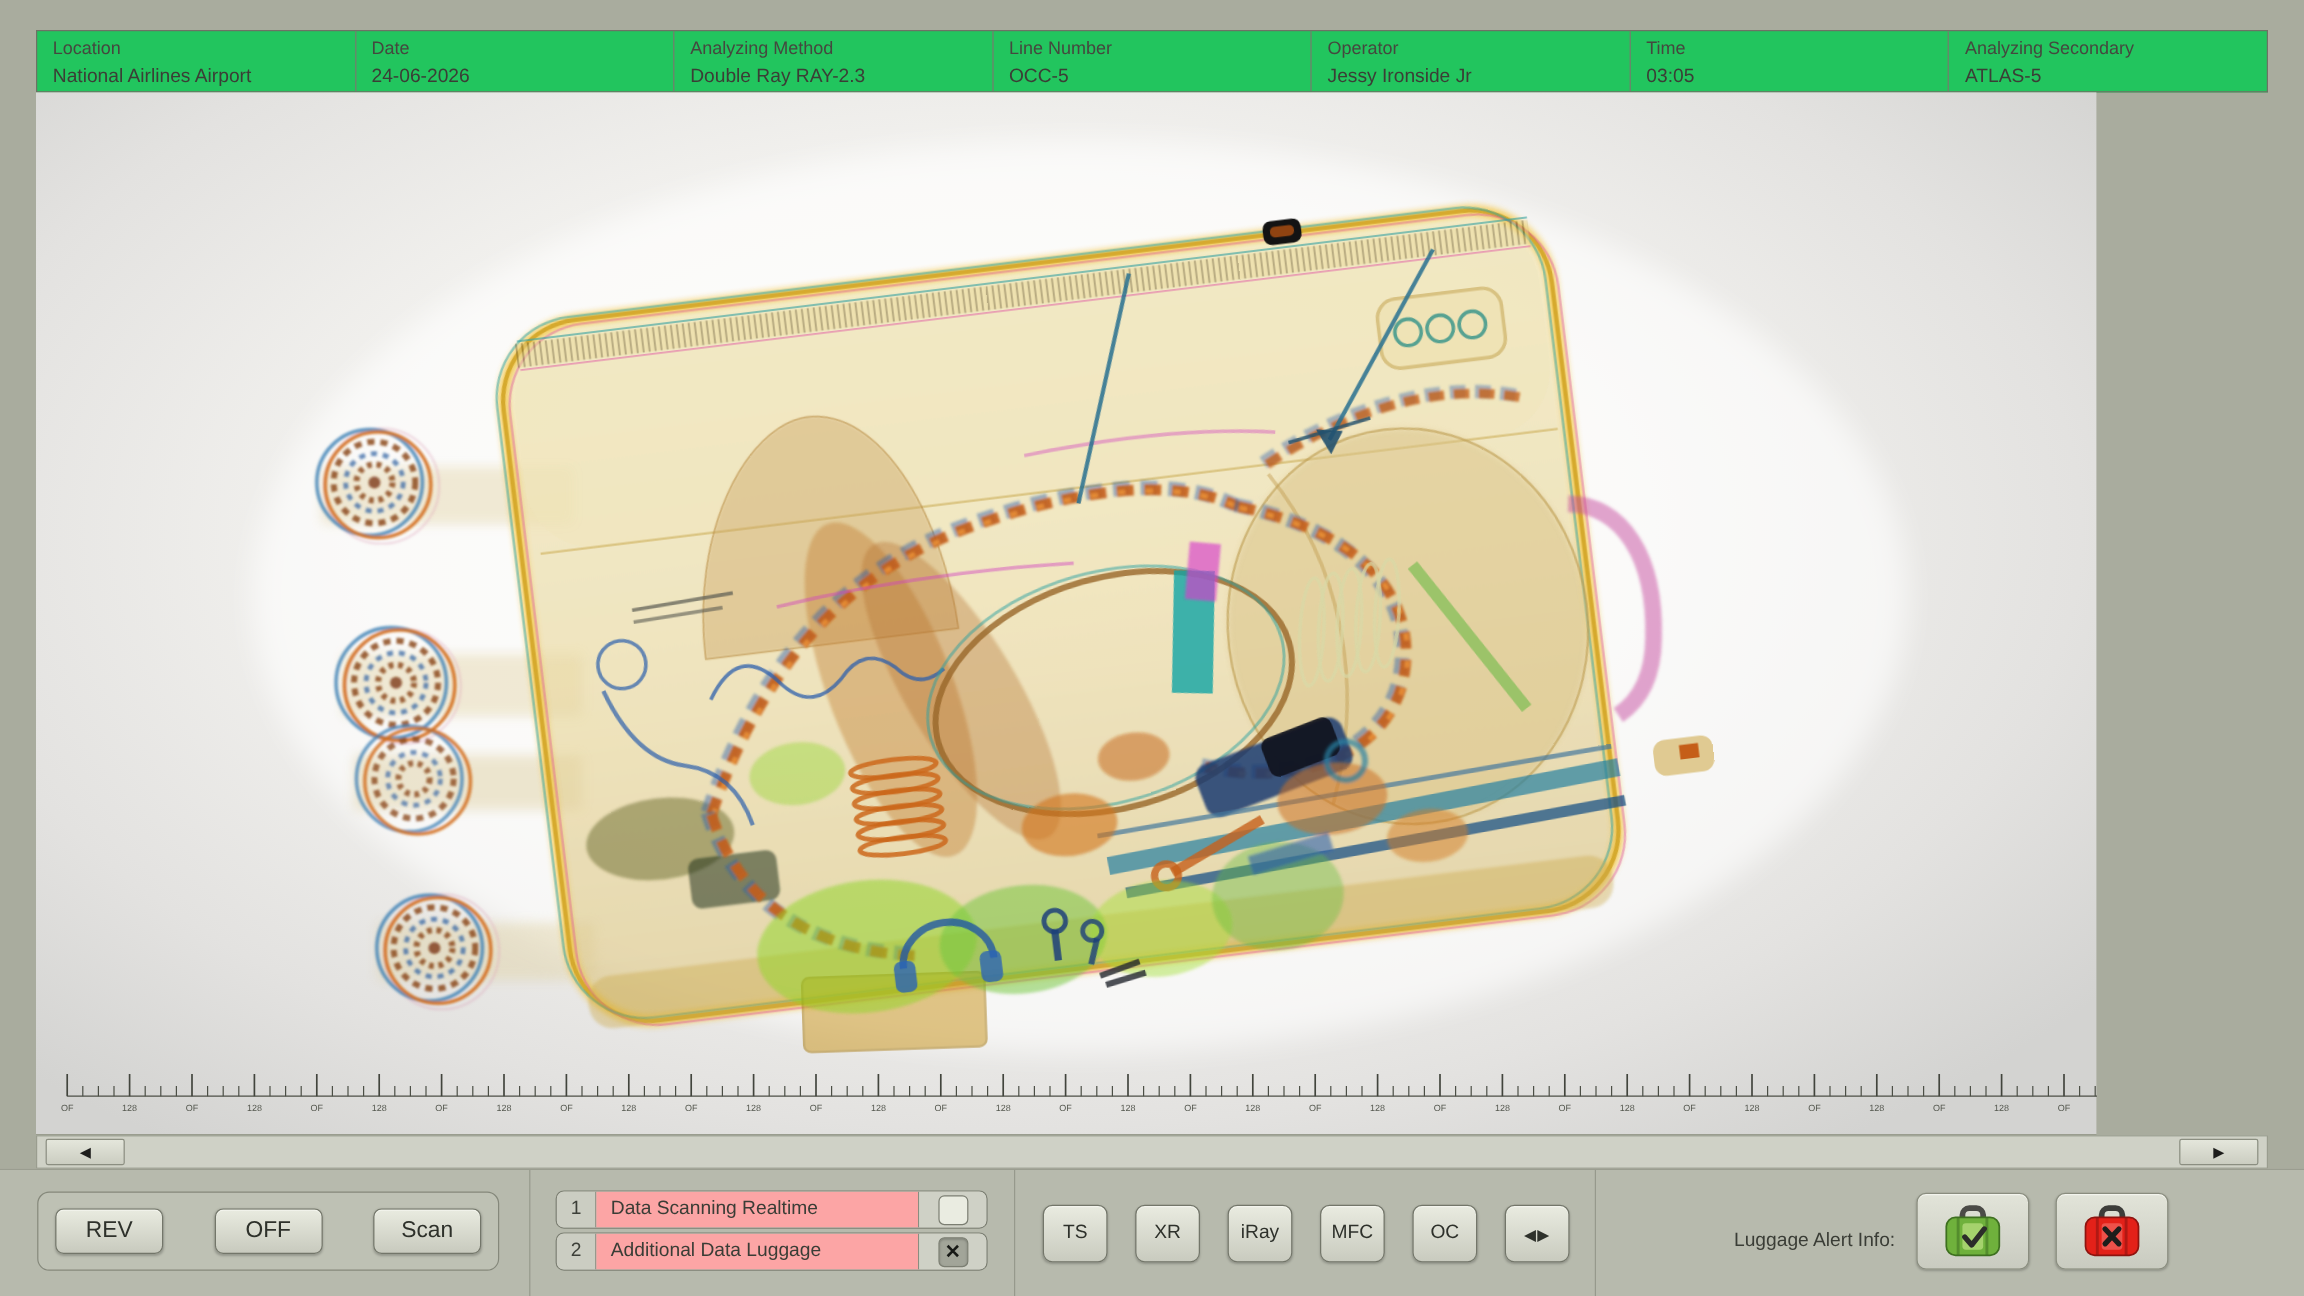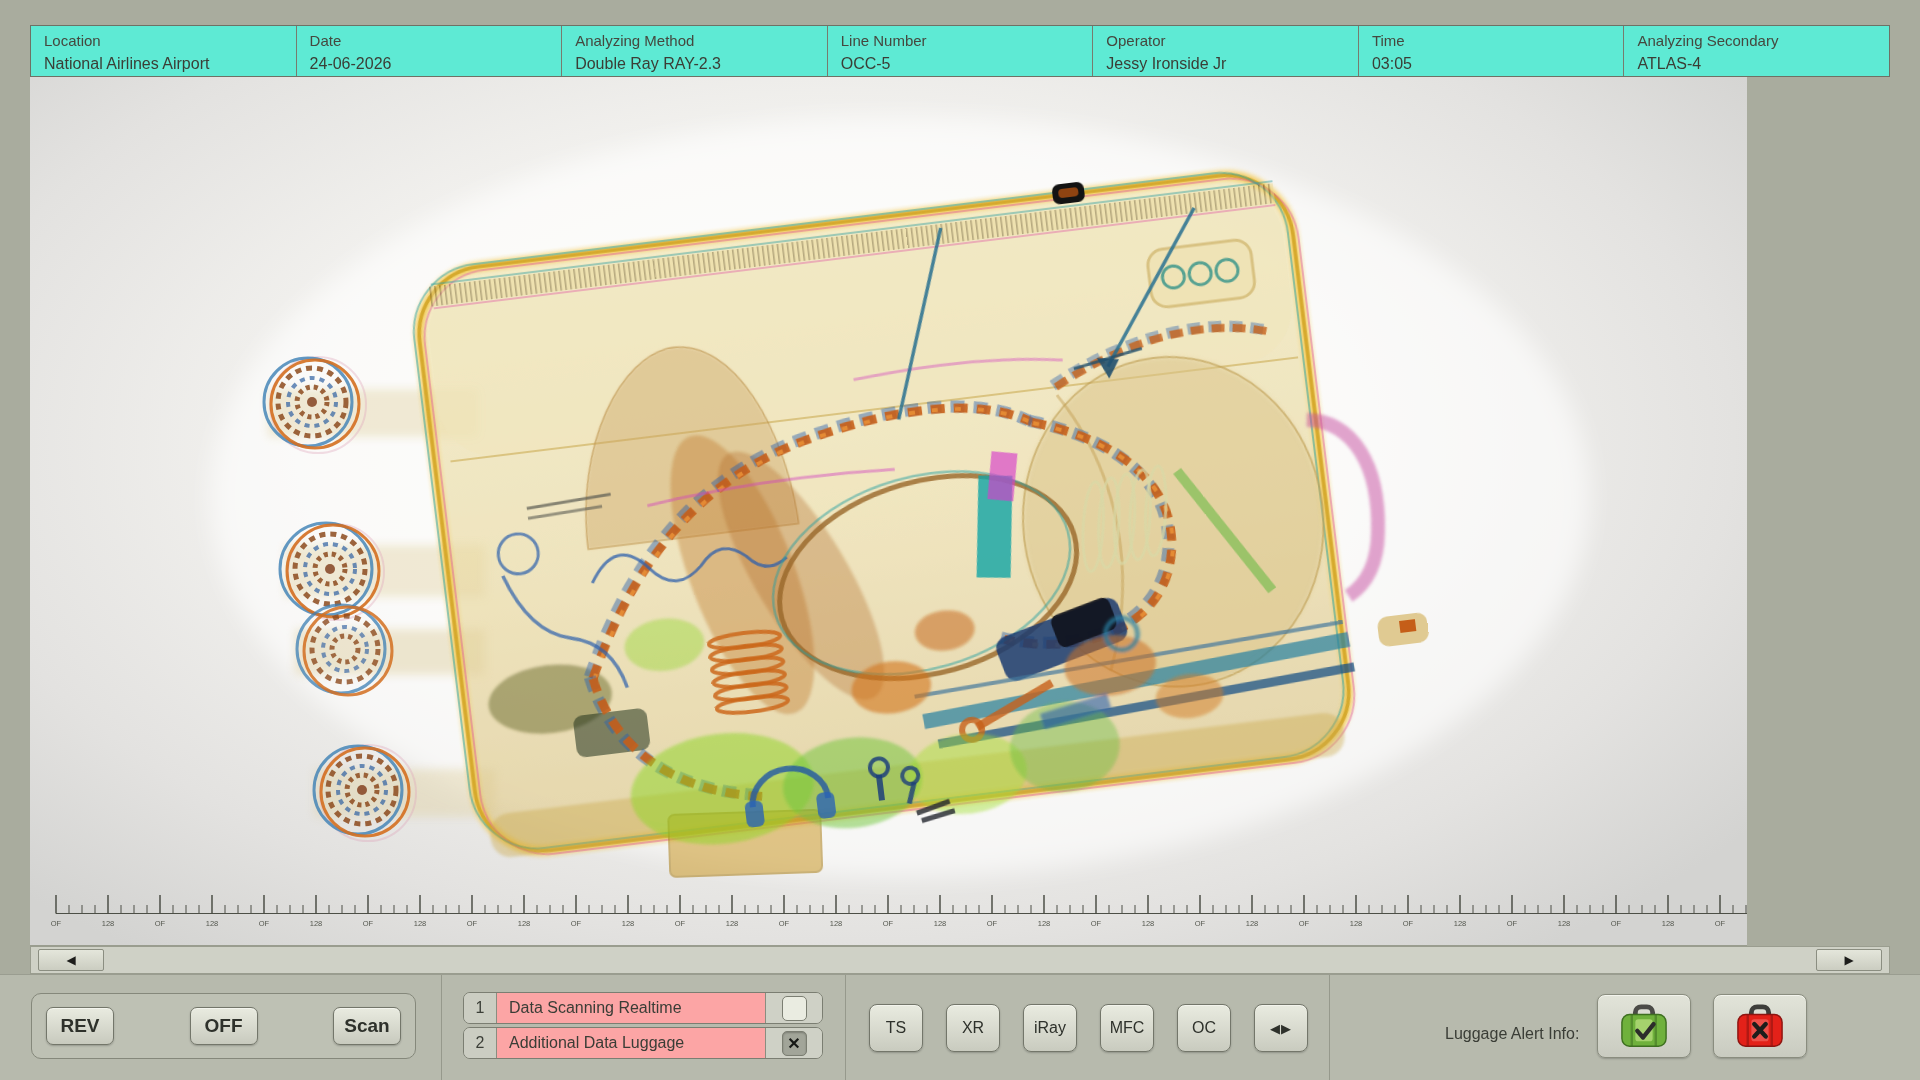--- a/index.html
+++ b/index.html
@@ -7,21 +7,21 @@
   .app{
     position:relative;width:1920px;height:1080px;overflow:hidden;
     background:linear-gradient(180deg,#a6a99b 0%,#abae a0 40%,#b0b3a5 100%);
     background-color:#a9ac9e;
     font-family:"Liberation Sans", sans-serif;
     color:#3c3f37;
   }
   
   .hdr{
     position:absolute;left:30px;top:25px;width:1860px;height:52px;
-    display:flex;background:#5eead4;border:1px solid #6e7165;
+    display:flex;background:#22c55e;border:1px solid #6e7165;
   }
   .hdr-cell{flex:1 1 0;border-right:1px solid #787b6e;padding:5px 6px 0 13px;overflow:hidden;}
   .hdr-cell:last-child{border-right:none;}
   .hdr-label{font-size:15px;color:#45483f;margin-top:1px;white-space:nowrap;}
   .hdr-value{font-size:16px;color:#3b3e36;margin-top:6px;white-space:nowrap;}
   
   .viewer{
     position:absolute;left:30px;top:77px;width:1717px;height:869px;
     background:radial-gradient(ellipse 1150px 640px at 47% 42%, #fcfbf9 0%, #f4f3f0 45%, #e3e2e0 78%, #d3d3d1 100%);
     border-bottom:1px solid #9a9d8f;overflow:hidden;
@@ -46,25 +46,25 @@
     position:absolute;left:0;top:974px;width:1920px;height:106px;
     background:#b7baad;border-top:1px solid #9a9d90;
   }
   .vdiv{position:absolute;top:0;bottom:0;width:1px;background:#96998c;}
   .panel{
     position:absolute;border:1px solid #85887b;border-radius:10px;
     background:#bec1b4;
   }
   .scan-panel{left:31px;top:18px;width:385px;height:66px;display:flex;align-items:center;justify-content:space-between;padding:0 14px;}
   .push-btn{
-    width:68px;height:38px;border:1px solid #73766a;border-radius:7px;
+    width:90px;height:38px;border:1px solid #73766a;border-radius:7px;
     background:linear-gradient(180deg,#e9ebe0,#c8cabe);
     box-shadow:inset 0 1px 0 #f4f5ee,0 1px 2px rgba(0,0,0,.22);
     display:flex;align-items:center;justify-content:center;
-    font-size:19px;font-weight:bold;color:#2e312b;cursor:pointer;
+    font-size:19px;font-weight:normal;color:#2e312b;cursor:pointer;
   }
   .rows{position:absolute;left:463px;top:17px;width:360px;}
   .row{
     display:grid;grid-template-columns:33px 1fr 56px;align-items:stretch;
     height:32px;border:1px solid #7b7e72;border-radius:7px;background:#d0d2c7;
     margin-bottom:3px;overflow:hidden;
   }
   .row-num{display:flex;align-items:center;justify-content:center;font-size:16px;color:#3c3f38;border-right:1px solid #8a8d80;background:#cbcdc2;}
   .row-text{display:flex;align-items:center;padding-left:12px;font-size:16px;color:#3a3d36;border-right:1px solid #8a8d80;background:#fca5a5;}
   .row-cbcell{display:flex;align-items:center;justify-content:center;background:#cfd1c6;}
@@ -119,21 +119,21 @@
     <div class="hdr-cell">
       <div class="hdr-label">Operator</div>
       <div class="hdr-value">Jessy Ironside Jr</div>
     </div>
     <div class="hdr-cell">
       <div class="hdr-label">Time</div>
       <div class="hdr-value">03:05</div>
     </div>
     <div class="hdr-cell">
       <div class="hdr-label">Analyzing Secondary</div>
-      <div class="hdr-value">ATLAS-4</div>
+      <div class="hdr-value">ATLAS-5</div>
     </div>
   </div>
 
   <div class="viewer">
     <svg class="scene" viewBox="0 0 1860 869" preserveAspectRatio="none">
       <defs>
         <filter id="b1" x="-30%" y="-30%" width="160%" height="160%">
             <feGaussianBlur stdDeviation="0.7"></feGaussianBlur>
           </filter>
         <filter id="b2" x="-30%" y="-30%" width="160%" height="160%">

